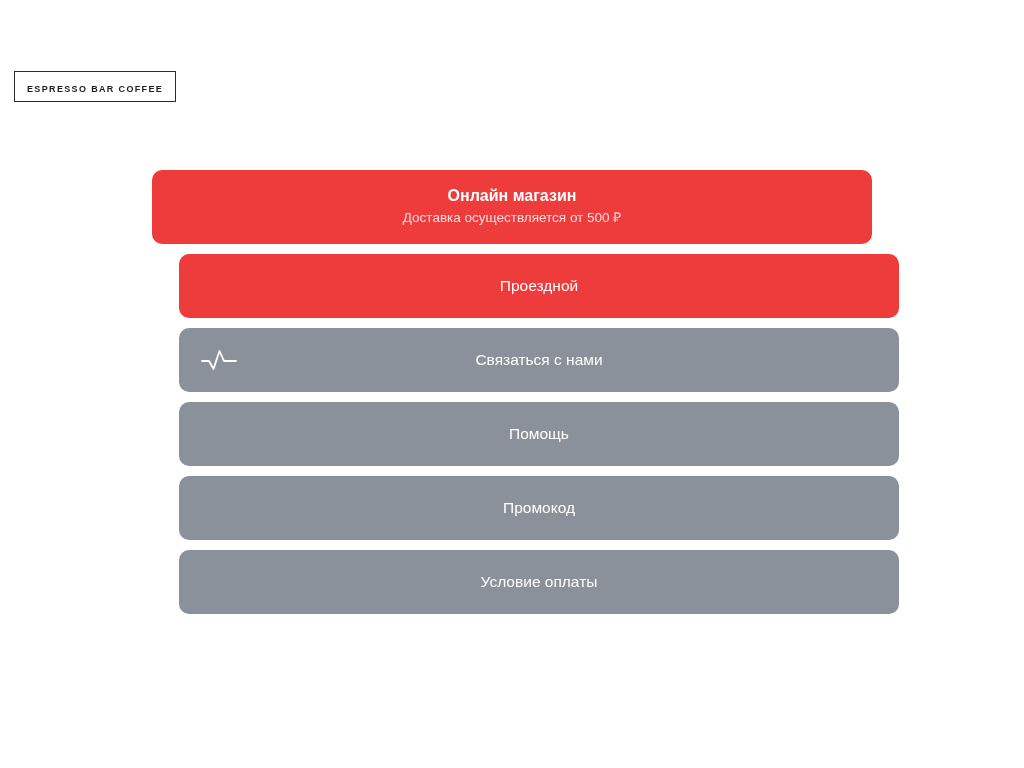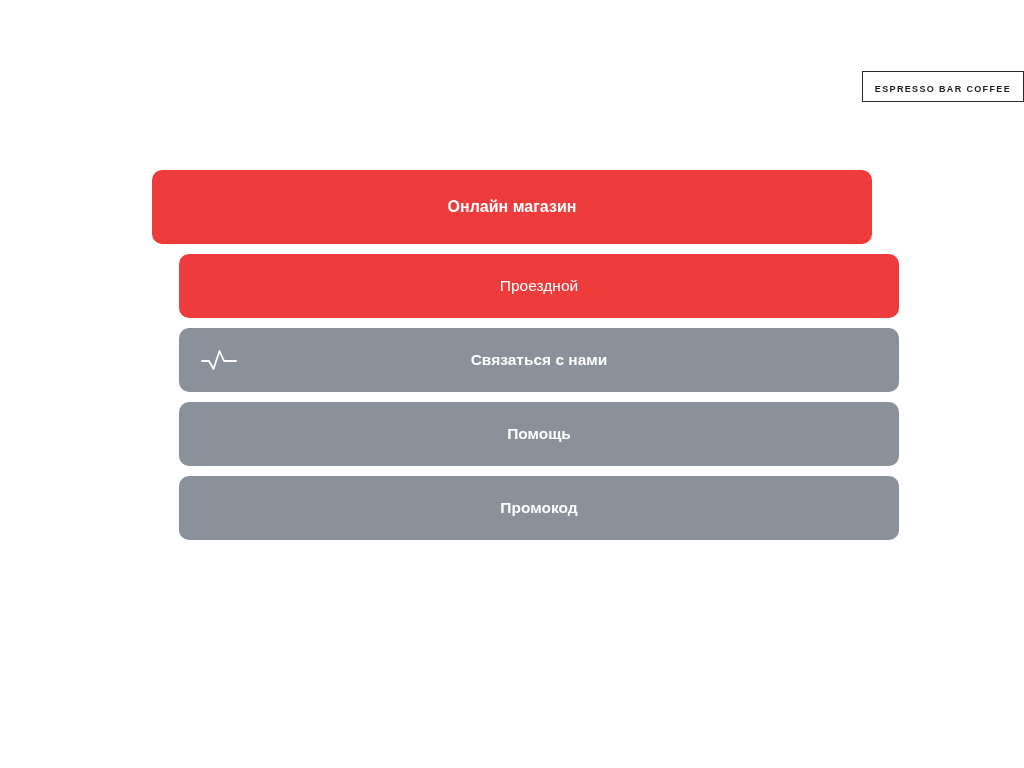--- a/index.html
+++ b/index.html
@@ -20,22 +20,23 @@
     background: #ffffff;
     display: flex;
     flex-direction: column;
     align-items: center;
   }
 
   
   .logo-wrap {
     margin-top: 71px;
     display: flex;
-    justify-content: flex-end;
+    justify-content: flex-start;
     width: 100%;
+    padding-left: 14px;
   }
 
   .logo-box {
     border: 1px solid #2b2b2b;
     padding: 7px 12px 6px 12px;
     display: inline-block;
     line-height: 1;
   }
 
   .logo-text {
@@ -90,21 +91,21 @@
   }
 
   .btn-title {
     font-size: 16px;
     font-weight: 700;
     color: #ffffff;
     line-height: 1.3;
   }
 
   .menu-btn.grey .btn-title {
-    font-weight: 700;
+    font-weight: 400;
     font-size: 15.5px;
     color: #ffffff;
   }
 
   .menu-btn.red.standard .btn-title {
     font-weight: 400;
     font-size: 15.5px;
   }
 
   .btn-subtitle {
@@ -140,33 +141,37 @@
 
   <div class="logo-wrap">
     <div class="logo-box">
       <span class="logo-text">ESPRESSO BAR COFFEE</span>
     </div>
   </div>
 
   <div class="menu" id="menu-list">
       <div class="menu-btn red tall">
         <span class="btn-title">Онлайн магазин</span>
+        <span class="btn-subtitle">Доставка осуществляется от 500 ₽</span>
       </div>
       <div class="menu-btn red standard">
         <span class="btn-title">Проездной</span>
       </div>
       <div class="menu-btn grey standard">
         <span class="btn-icon">
           <svg width="36" height="26" viewBox="0 0 36 26" fill="none" xmlns="http://www.w3.org/2000/svg">
             <path d="M1 14 H8 L12.5 22 L18.5 4 L23 14 H35" stroke="#ffffff" stroke-width="1.8" stroke-linecap="round" stroke-linejoin="round"></path>
           </svg>
         </span>
         <span class="btn-title">Связаться с нами</span>
       </div>
       <div class="menu-btn grey standard">
         <span class="btn-title">Помощь</span>
       </div>
       <div class="menu-btn grey standard">
         <span class="btn-title">Промокод</span>
       </div>
+      <div class="menu-btn grey standard">
+        <span class="btn-title">Условие оплаты</span>
+      </div>
     </div>
 
 </div>
 
 </body></html>

